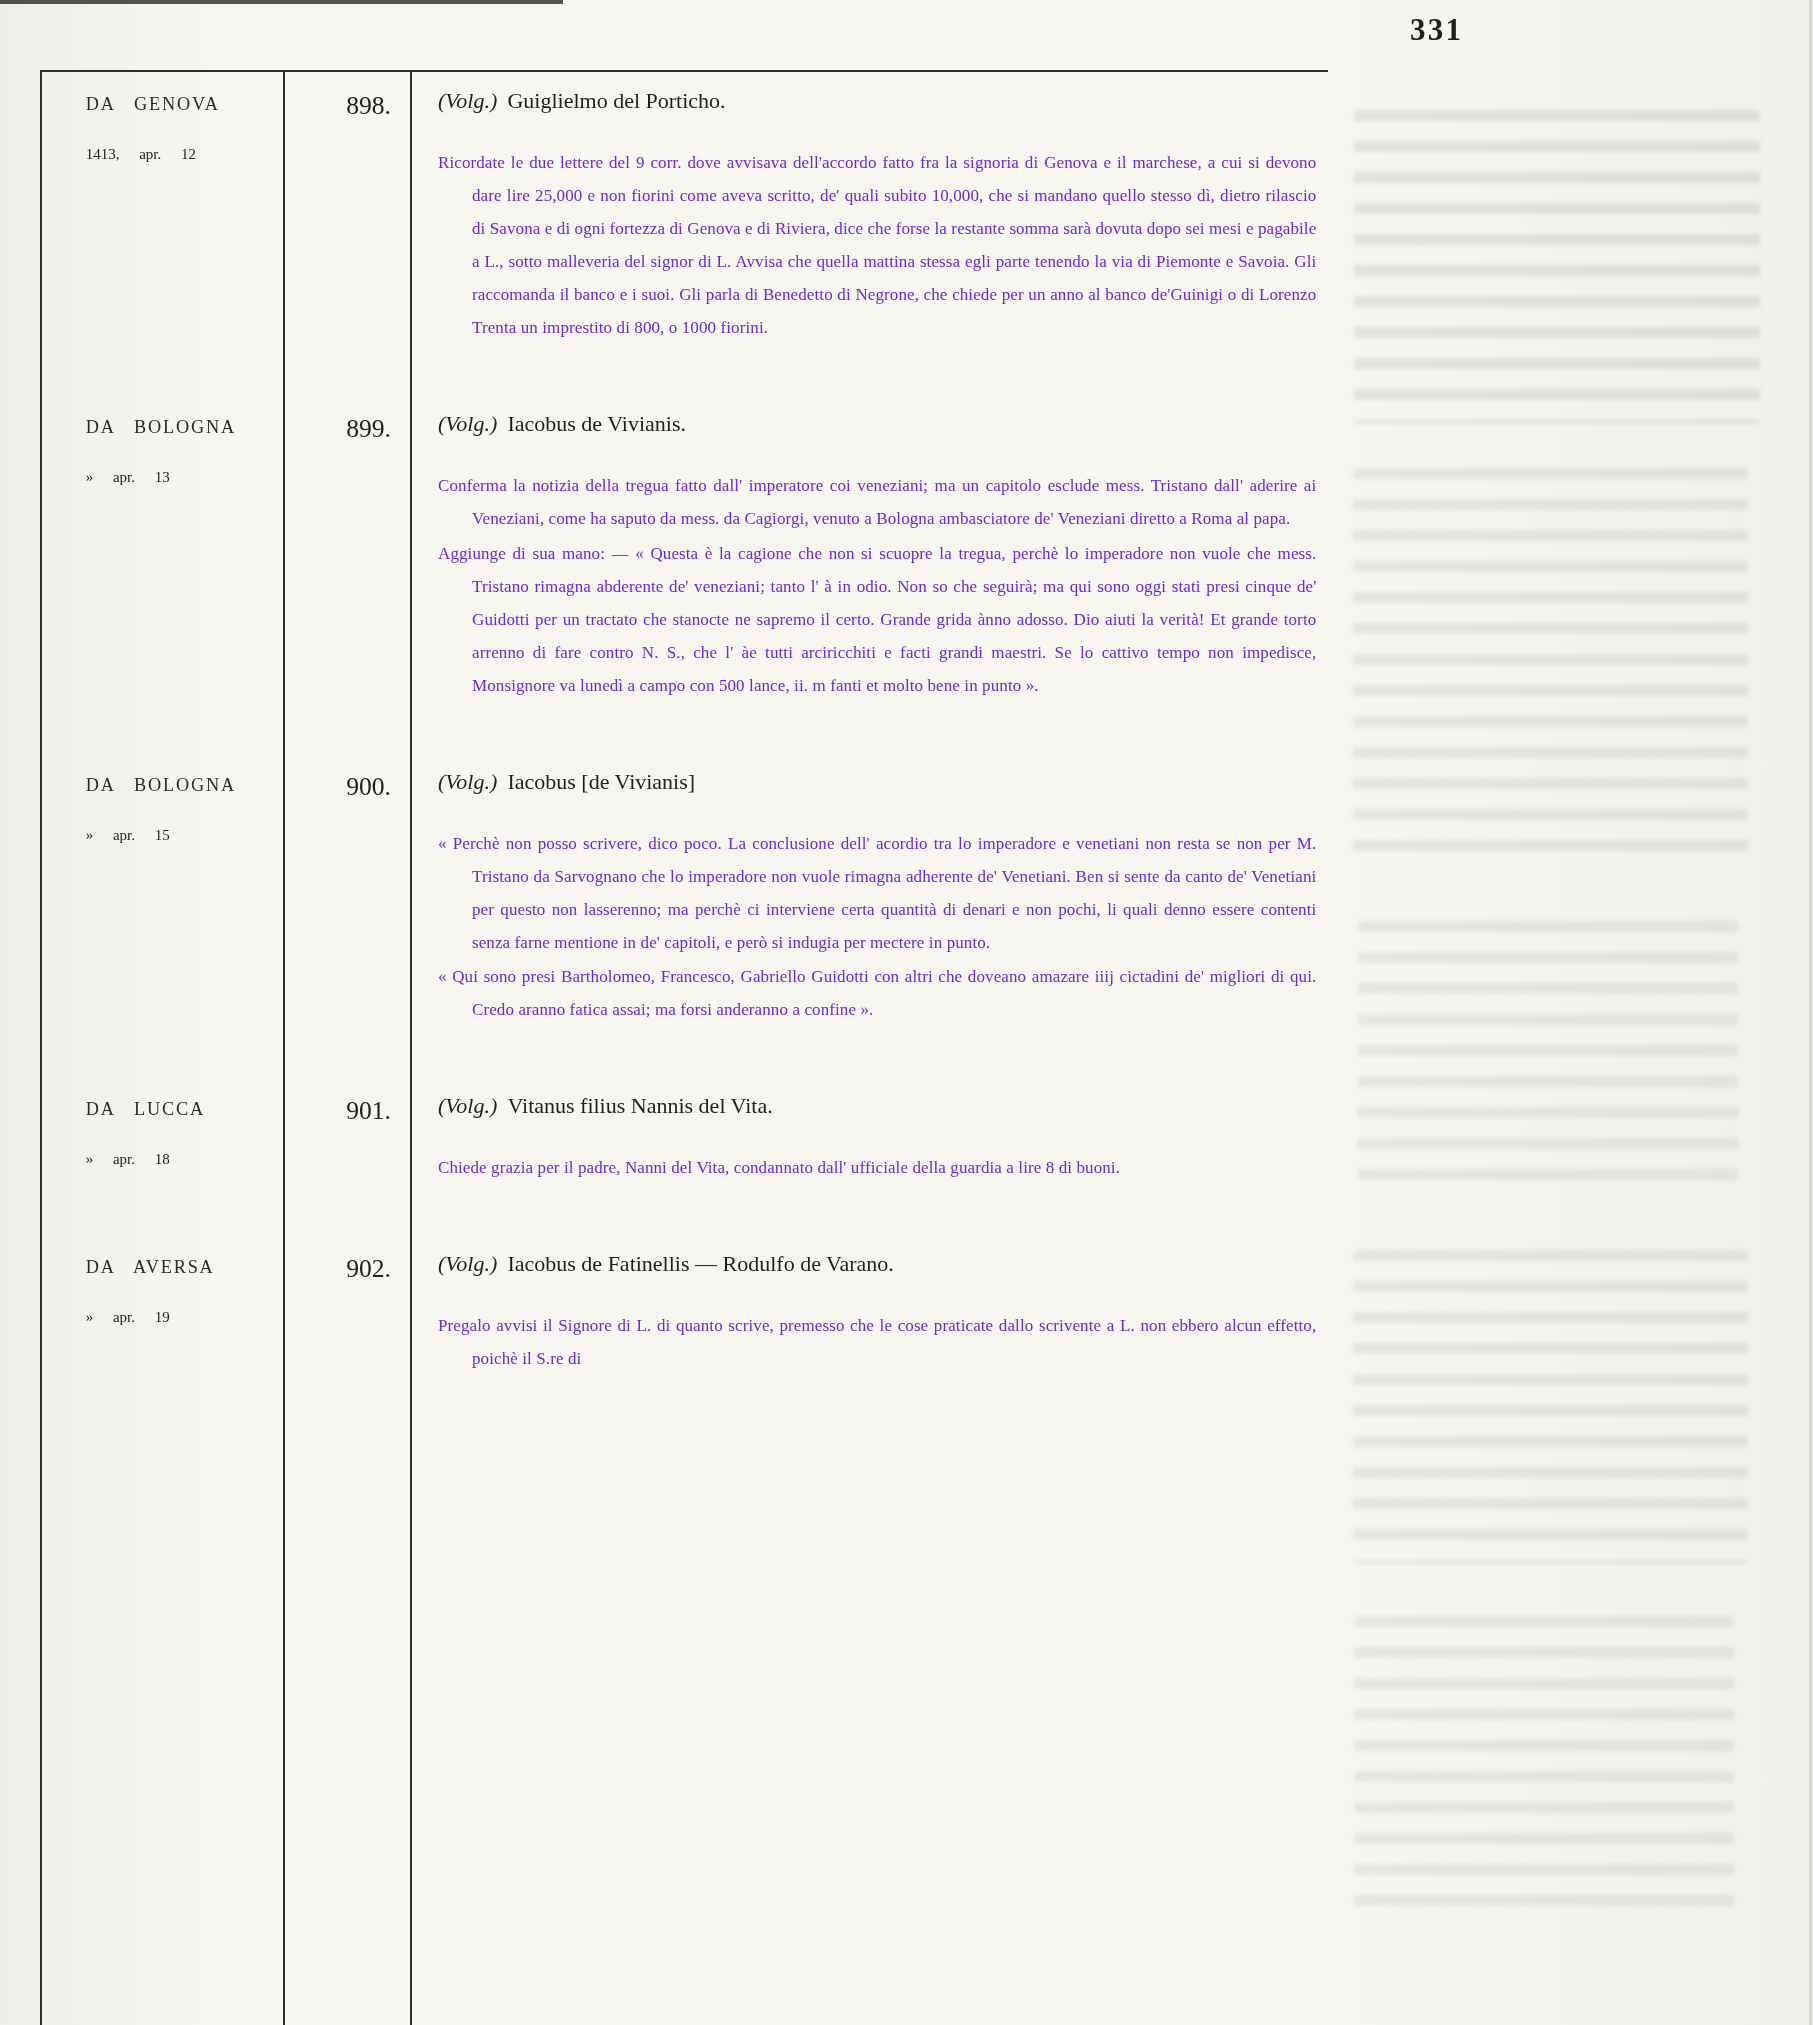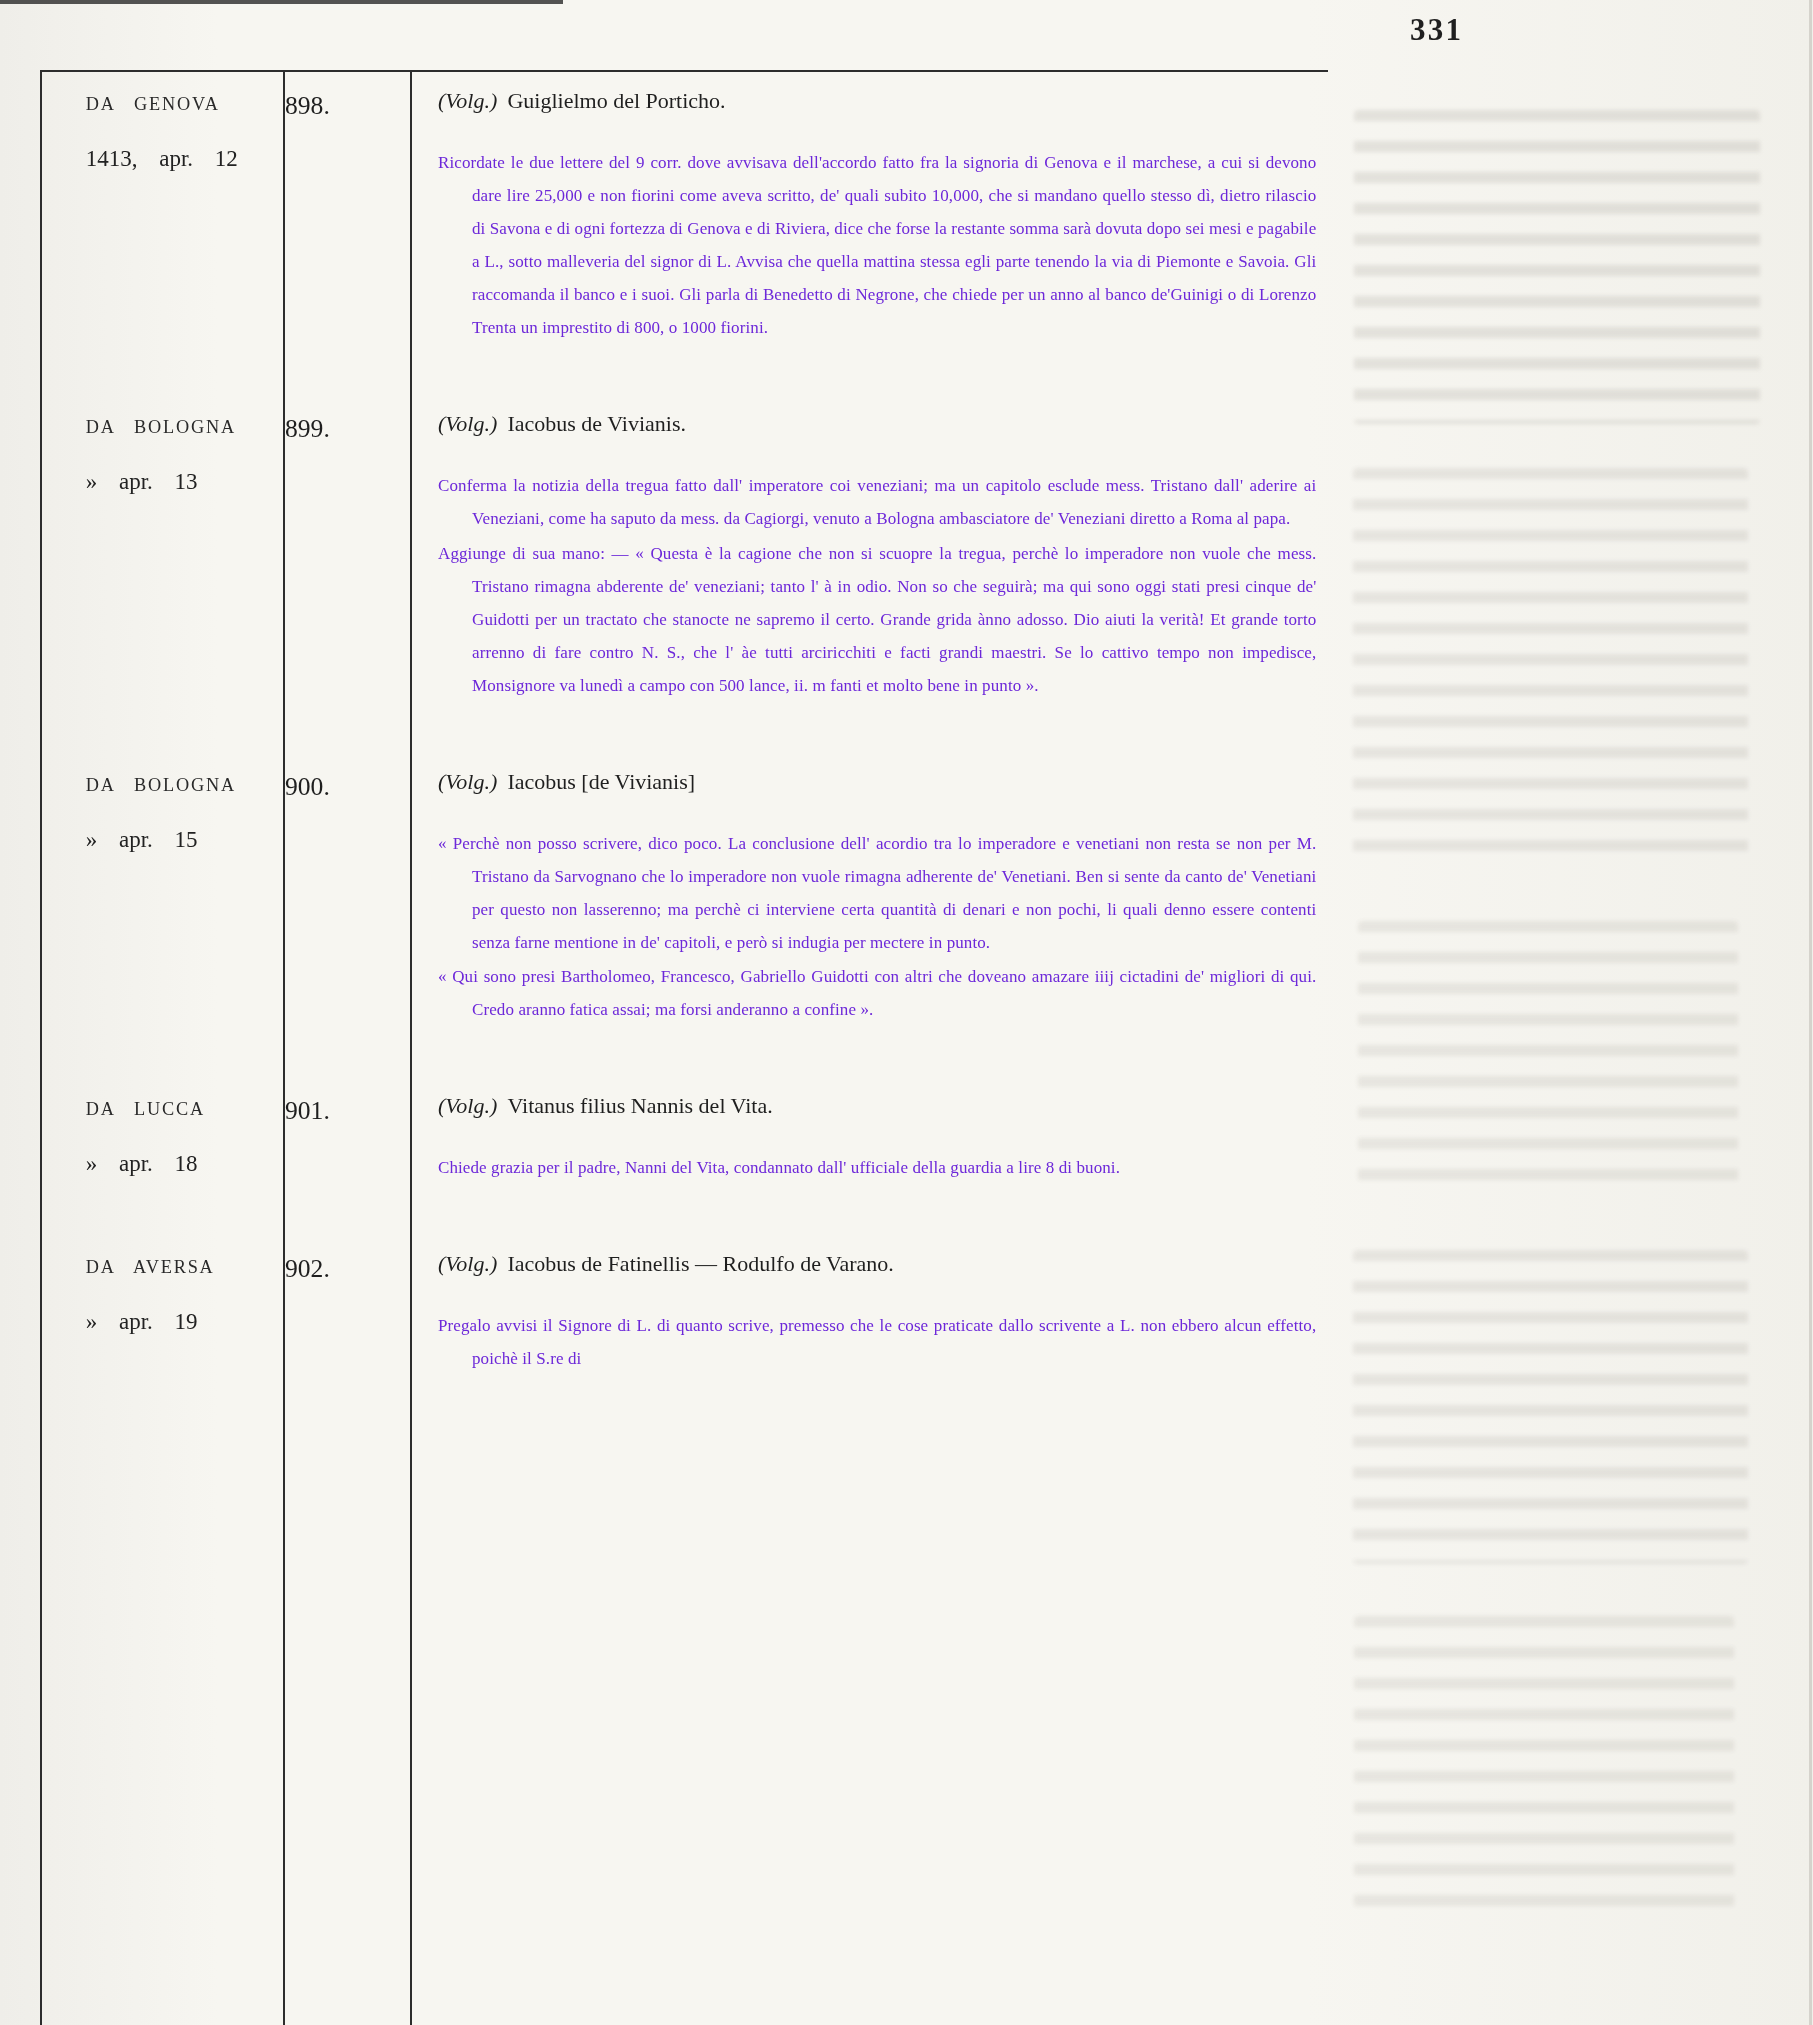--- a/index.html
+++ b/index.html
@@ -33,37 +33,38 @@
   .filler{flex:1;}
 
   .cell{box-sizing:border-box;}
   .cell-margin{
     border-right:2.2px solid #2d2d2d;
     padding:22px 5.8px 0 11.7px;
   }
   .cell-number{
     border-right:2.2px solid #2d2d2d;
     padding:19px 19px 0 0;
+    text-align:right;
     font-size:25.6px;
     color:#1f1f1f;
   }
   .cell-text{
     padding:16px 11.7px 51px 26px;
   }
   .filler .cell-margin,.filler .cell-number,.filler .cell-text{padding:0;}
 
   .place{
     font-size:18.3px;
     letter-spacing:1.8px;
     word-spacing:13px;
     color:#2a2a2a;
     white-space:nowrap;
   }
   .date{
-    font-size:23px;
+    font-size:15px;
     word-spacing:16px;
     margin-top:31px;
     white-space:nowrap;
     color:#222;
   }
 
   .heading{
     margin:0 0 32px 0;
     font-size:22px;
     font-weight:400;

